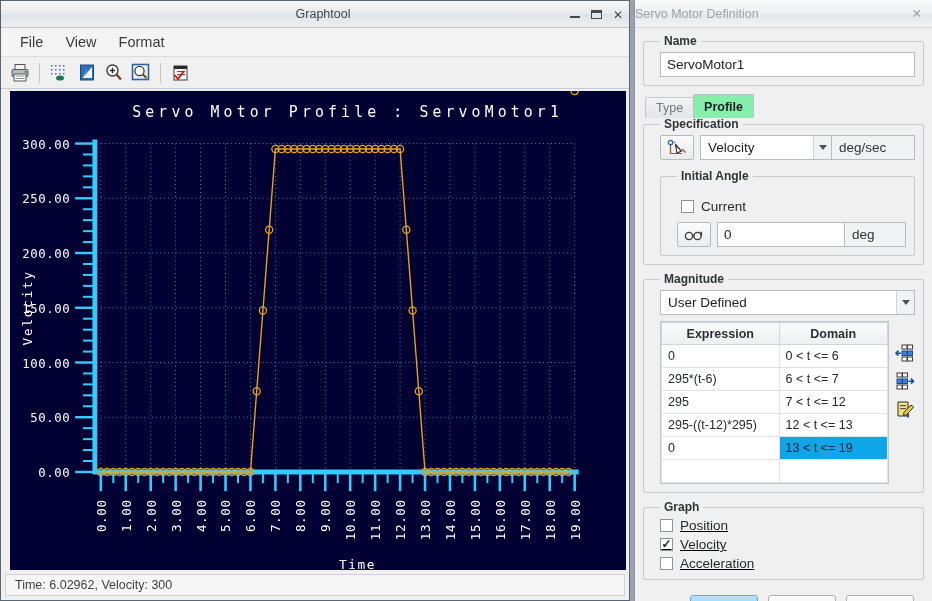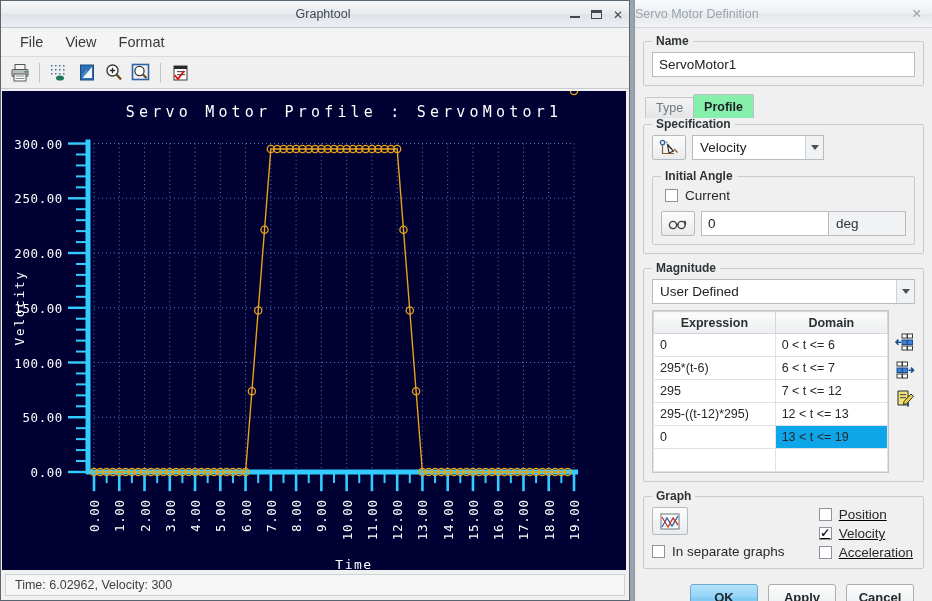--- a/index.html
+++ b/index.html
@@ -42,21 +42,21 @@
   .menuitem { font-size: 14.5px; color: #3a3a3a; padding: 3px 9px; cursor: default; }
 
   .toolbar {
     height: 32px; flex: 0 0 32px; background: #f0f0f0;
     border-bottom: 1px solid #c8ccd0;
     display: flex; align-items: center; padding-left: 6px; gap: 2px;
   }
   .tbtn { width: 25px; height: 24px; display: flex; align-items: center; justify-content: center; cursor: pointer; }
   .tsep { width: 1px; height: 20px; background: #c4c4c4; margin: 0 5px; }
 
-  .canvaswrap { flex: 1 1 auto; padding: 2px 3px 0 1px; background: #f0f0f0; }
+  .canvaswrap { flex: 1 1 auto; padding: 2px 3px 0 9px; background: #f0f0f0; }
   .canvas { width: 100%; height: 100%; background: #000033; display: block; }
 
   .statusbar {
     height: 30px; flex: 0 0 30px; background: #f0f0f0;
     display: flex; align-items: center; padding: 0 4px;
   }
   .statusinner {
     width: 100%; height: 22px; border: 1px solid #cdd2d7; background: #f6f6f6;
     display: flex; align-items: center; padding-left: 9px;
     font-size: 12.5px; color: #3f3f3f;
@@ -74,21 +74,21 @@
     border-bottom: 1px solid #d2d7dc;
     display: flex; align-items: center; justify-content: flex-start;
   }
   .dlgtitle span { font-size: 12.5px; color: #9aa3ab; }
   .dlgclose { position: absolute; right: 10px; top: 6px; font-size: 13px; color: #6b737a; cursor: pointer; }
 
   .dlgbody { flex: 1 1 auto; padding: 6px 8px 0 8px; display: flex; flex-direction: column; }
 
   fieldset.grp {
     border: 1px solid #c6cbd0; border-radius: 2px;
-    margin: 0 0 7px 0; padding: 4px 8px 8px 8px; background: #f0f0f0;
+    margin: 0 0 7px 0; padding: 4px 8px 8px 16px; background: #f0f0f0;
   }
   fieldset.grp > legend { font-size: 12px; font-weight: bold; color: #2f3437; padding: 0 4px; }
 
   .txtinput {
     width: 100%; height: 25px; border: 1px solid #b6bcc2; background: #ffffff;
     font-size: 13.5px; color: #222; padding: 0 6px; font-family: "Liberation Sans", sans-serif;
   }
 
   .tabrow { display: flex; align-items: flex-end; height: 24px; margin: 1px 0 0 2px; position: relative; z-index: 2; }
   .tab {
@@ -495,25 +495,26 @@
               <path d="M9.5 6 L15.5 12 L11 14 Z" fill="#fff" stroke="#2a2a2a" stroke-width="1.1"></path>
               <path d="M16 10 L19.5 13.5" stroke="#8a5a2b" stroke-width="1.2"></path>
             </svg>
           </div>
           <div class="combo" style="width:132px; margin-left:6px;">
             <span>Velocity</span>
             <span class="arrowbox">
                 <i class="caret"></i>
               </span>
           </div>
+          <div class="unitbox">deg/sec</div>
         </div>
 
         <fieldset class="grp" style="margin:9px 0 0 0;">
           <legend>Initial Angle</legend>
-          <div class="cbrow" style="margin:1px 0 8px 4px;">
+          <div class="cbrow" style="margin:12px 0 8px 4px;">
             <span class="cbox"></span>
             <span class="cblabel">Current</span>
           </div>
           <div class="row">
             <div class="iconbtn">
               <svg width="22" height="14" viewBox="0 0 22 14">
                 <circle cx="6" cy="8" r="3.6" fill="none" stroke="#3a3a3a" stroke-width="1.3"></circle>
                 <circle cx="14.5" cy="8" r="3.6" fill="none" stroke="#3a3a3a" stroke-width="1.3"></circle>
                 <path d="M9.6 8 Q11.2 6.3 10.9 8" stroke="#3a3a3a" stroke-width="1.2" fill="none"></path>
                 <path d="M18.1 8 Q19.6 4.5 17 4" stroke="#3a3a3a" stroke-width="1.2" fill="none"></path>
@@ -605,37 +606,20 @@
                 <path d="M13 14 L13 17.5" stroke="#1c4f93" stroke-width="2"></path>
               </svg>
             </div>
           </div>
         </div>
       </fieldset>
 
       <fieldset class="grp">
         <legend>Graph</legend>
         <div style="display:flex; justify-content:space-between; align-items:flex-start;">
-          <div>
-            <div class="iconbtn" style="width:36px;height:28px;">
-              <svg width="22" height="19" viewBox="0 0 22 19">
-                <rect x="2" y="2" width="18" height="15" fill="#fff" stroke="#6d737a"></rect>
-                <g stroke="#b9c6d6" stroke-width="0.6" stroke-dasharray="1.2 1.6">
-                  <path d="M6.5 2.5 L6.5 16.5 M11 2.5 L11 16.5 M15.5 2.5 L15.5 16.5"></path>
-                  <path d="M2.5 6 L19.5 6 M2.5 10 L19.5 10 M2.5 13.5 L19.5 13.5"></path>
-                </g>
-                <path d="M3 15 L8 6 L13 14 L19 4" stroke="#2f5fa8" stroke-width="1.3" fill="none"></path>
-                <path d="M3 5 L9 15 L14 6 L19 13" stroke="#c0392b" stroke-width="1.3" fill="none"></path>
-              </svg>
-            </div>
-            <div class="cbrow" style="margin-top:9px;">
-              <span class="cbox"></span>
-              <span class="cblabel">In separate graphs</span>
-            </div>
-          </div>
           <div style="display:flex; flex-direction:column; gap:4px; padding-right:2px;text-decoration:underline;">
             <div class="cbrow">
               <span class="cbox"></span>
               <span class="cblabel">Position</span>
             </div>
             <div class="cbrow">
               <span class="cbox">
                   <span class="tick">✓</span>
                 </span>
               <span class="cblabel">Velocity</span>

